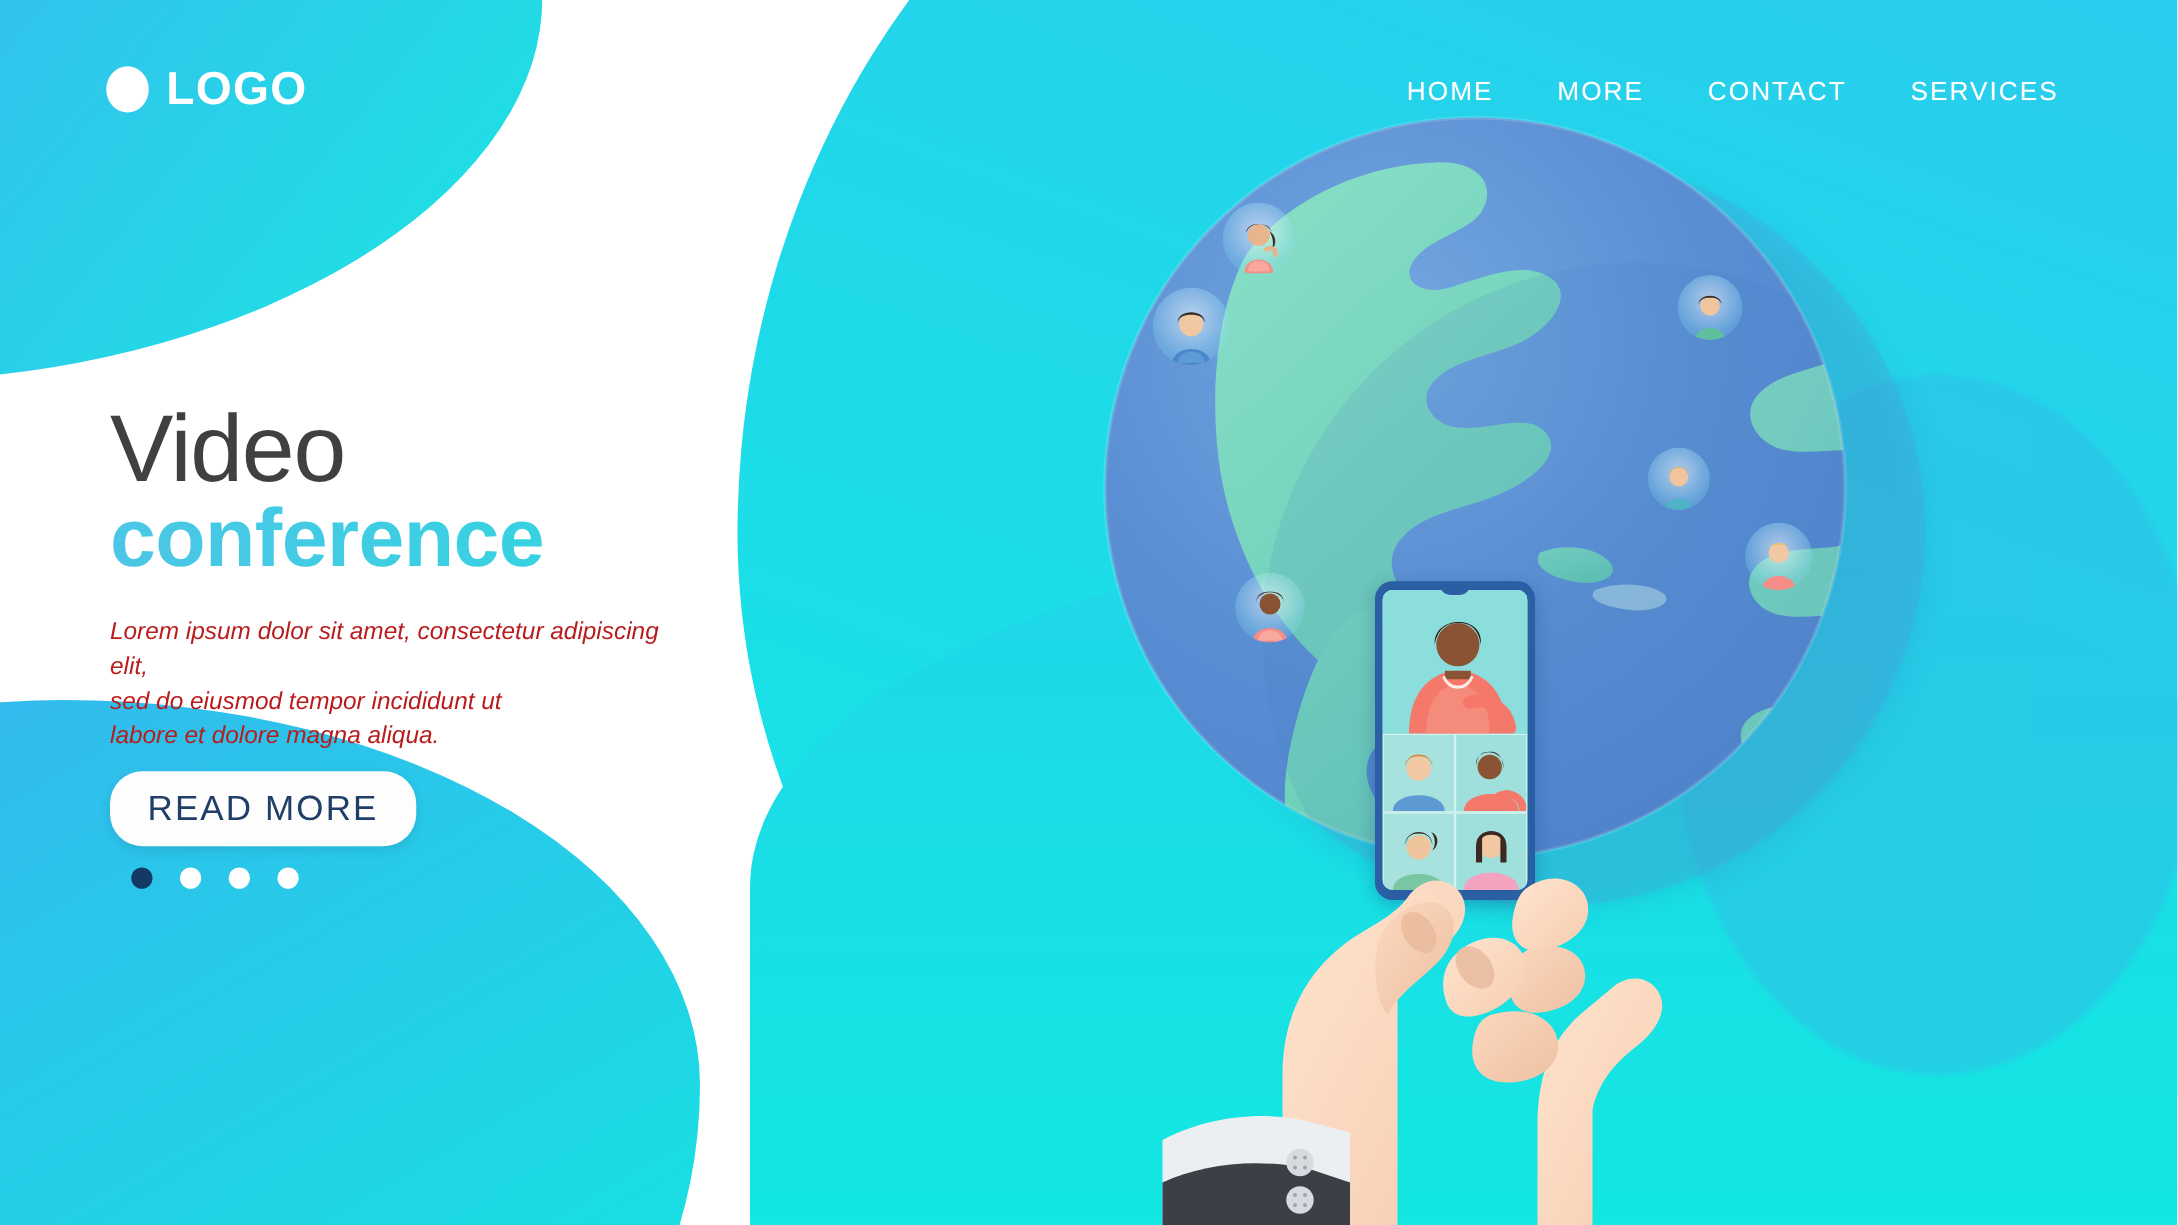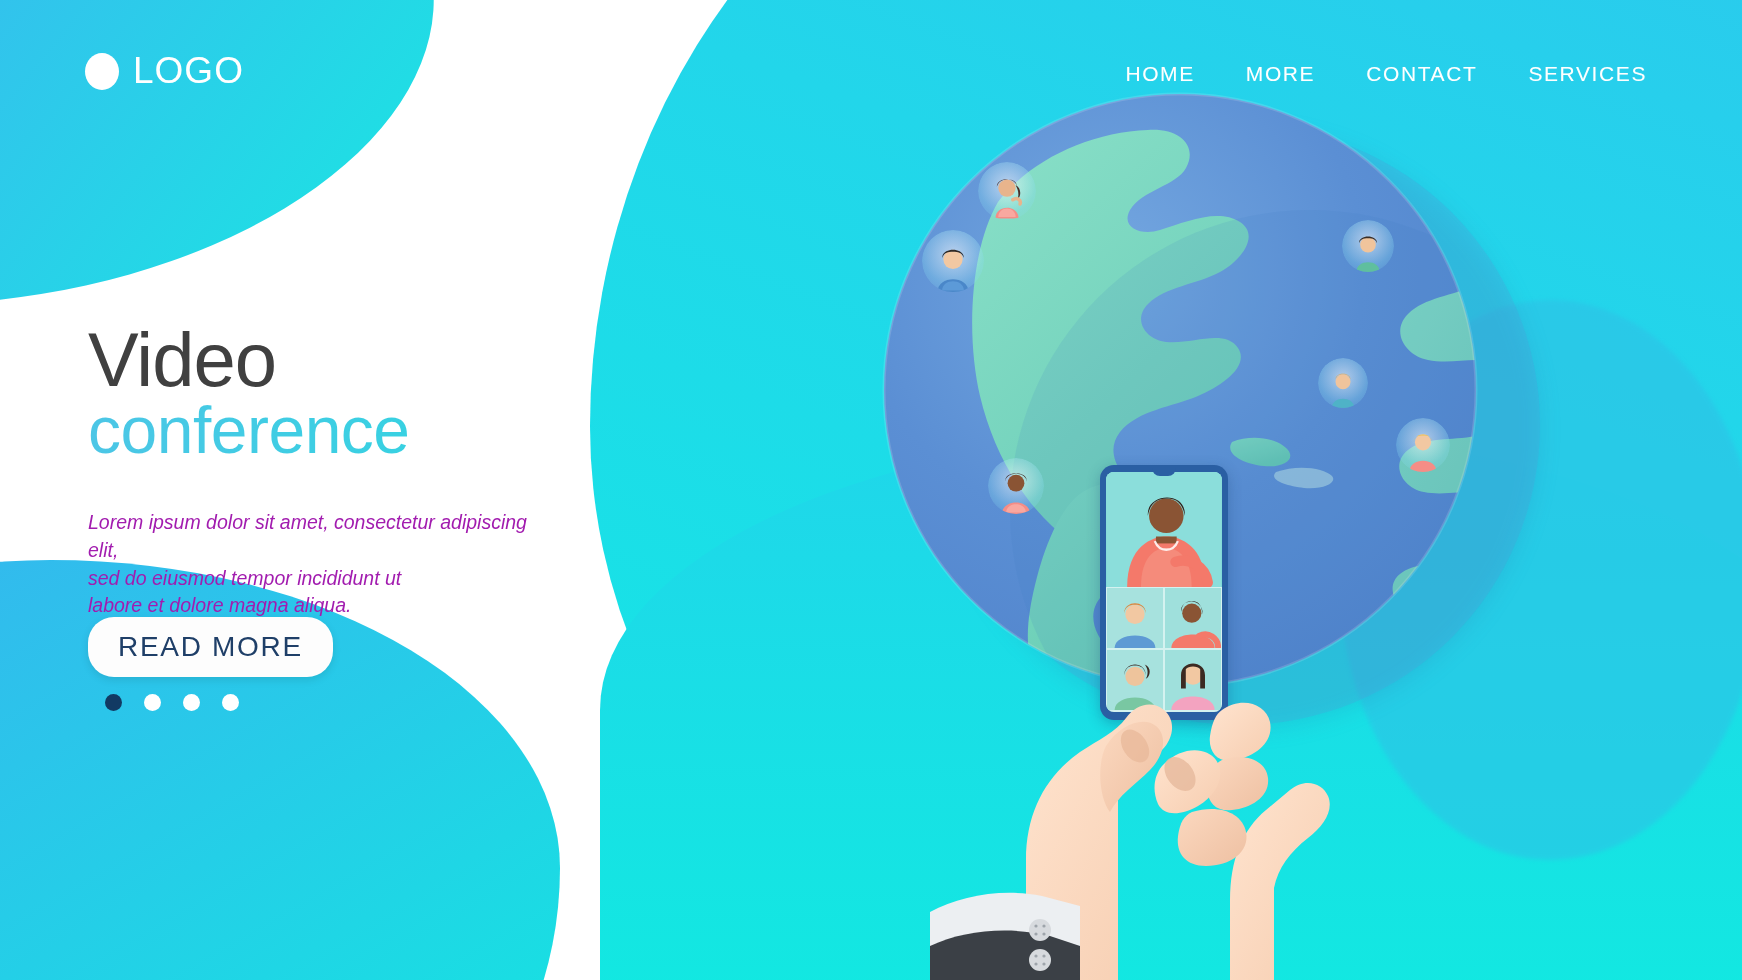--- a/index.html
+++ b/index.html
@@ -38,46 +38,46 @@
     background:#2fc0e6; opacity:.55;
     border-radius:50%;
     filter:blur(2px);
   }
 
   
   .logo-wrap{
     position:absolute; left:85px; top:50px; display:flex; align-items:center; gap:14px; z-index:40;
   }
   .logo-dot{ width:34px; height:37px; background:#fff; border-radius:50%; }
-  .logo-text{ color:#fff; font-size:37px; font-weight:normal; letter-spacing:1px; }
+  .logo-text{ color:#fff; font-size:37px; font-weight:bold; letter-spacing:1px; }
 
   .nav{
     position:absolute; right:95px; top:62px; display:flex; gap:51px; z-index:40;
     align-items:center;
   }
   .nav-item{
     color:#ffffff; font-size:21px; letter-spacing:1.6px; cursor:pointer;
     text-shadow:0 0 1px rgba(255,255,255,.25);
   }
 
   
   .hero{ position:absolute; left:88px; top:325px; width:470px; z-index:40; }
   .h-title{
     font-size:76px; line-height:.92; font-weight:400; color:#404040;
     letter-spacing:-1px;
   }
   .h-sub{
-    font-size:66px; line-height:1.02; font-weight:400;
+    font-size:66px; line-height:1.02; font-weight:700;
     background:linear-gradient(90deg,#4cc6e6 0%,#2fd6e0 100%);
     -webkit-background-clip:text; background-clip:text; color:transparent;
     letter-spacing:-.5px; margin-top:2px;
   }
   .h-para{
-    margin-top:45px; font-size:19.5px; line-height:1.42; font-style:italic;
-    color:#a21caf; font-weight:500; white-space:pre-line;
+    margin-top:28px; font-size:19.5px; line-height:1.42; font-style:italic;
+    color:#b91c1c; font-weight:500; white-space:pre-line;
   }
   .btn-read{
     position:absolute; left:88px; top:617px; z-index:40;
     background:#fdfdfd; border:none; border-radius:26px;
     padding:14px 30px; font-size:28px; letter-spacing:1.7px;
     color:#1f3f68; cursor:pointer; font-family:"Liberation Sans", sans-serif;
     box-shadow:0 3px 9px rgba(0,0,0,.10);
   }
   .dots{ position:absolute; left:105px; top:694px; display:flex; gap:22px; z-index:40; }
   .dot{ width:17px; height:17px; border-radius:50%; background:#fff; cursor:pointer; }

